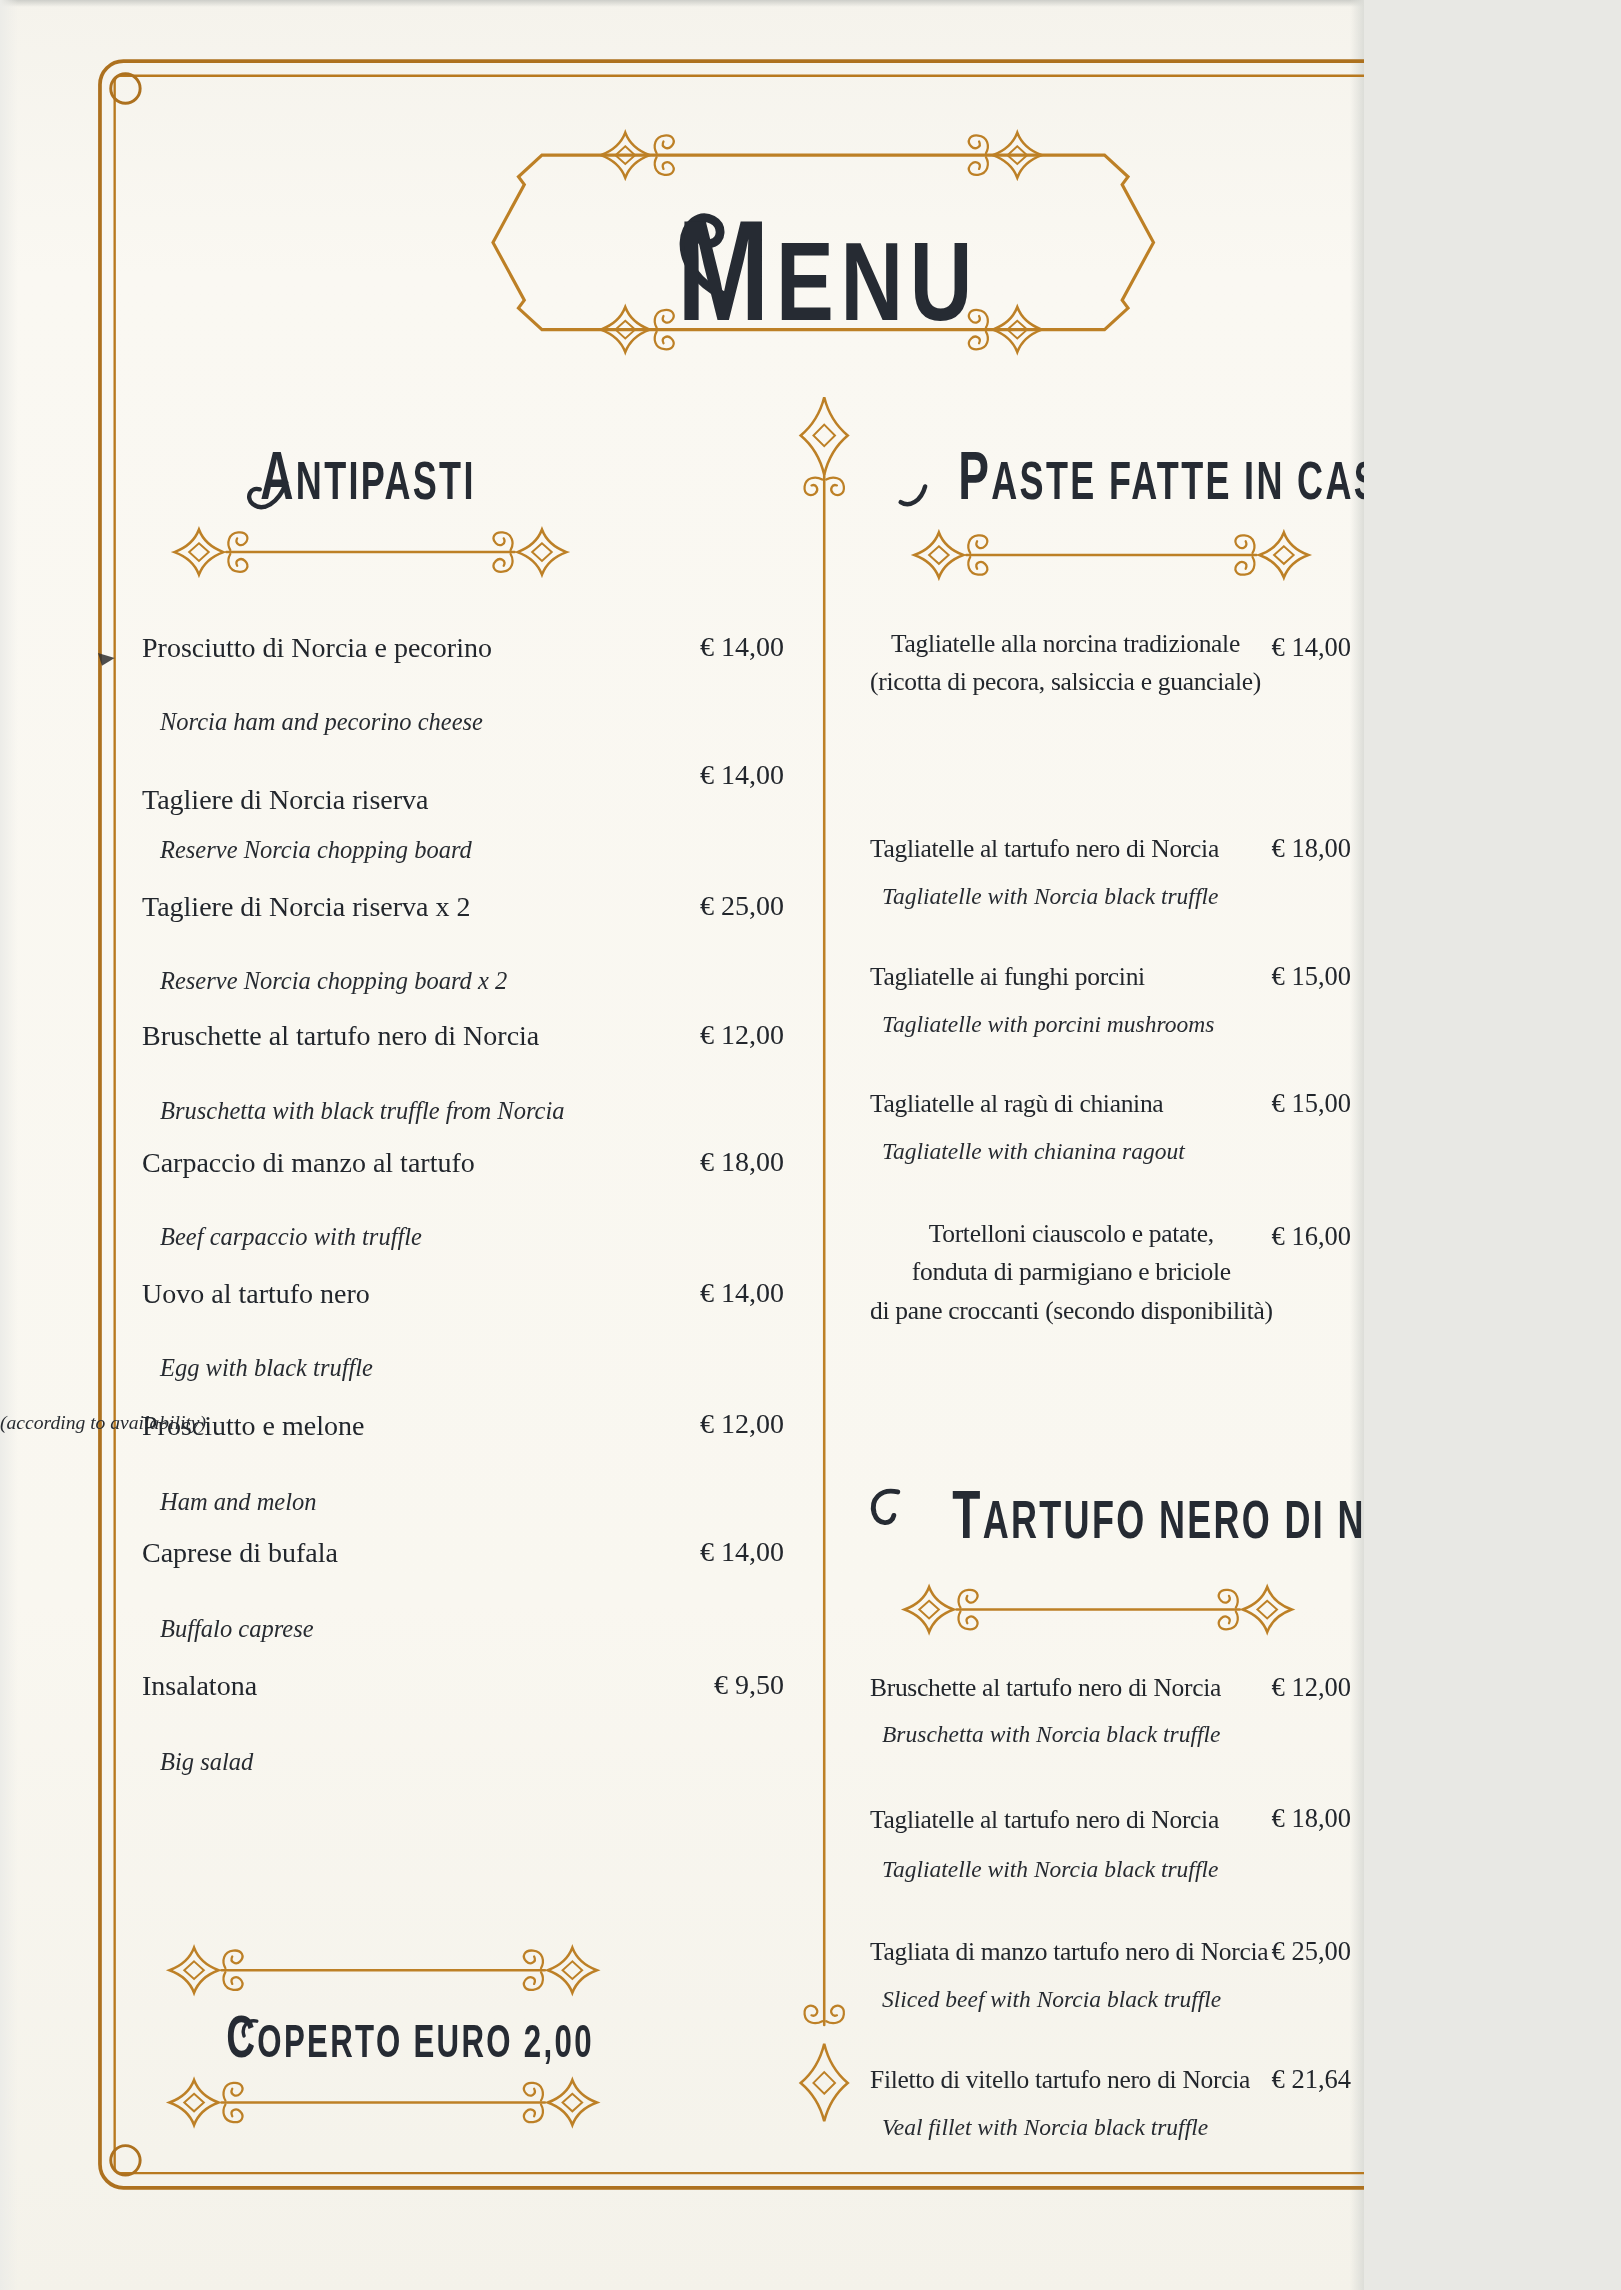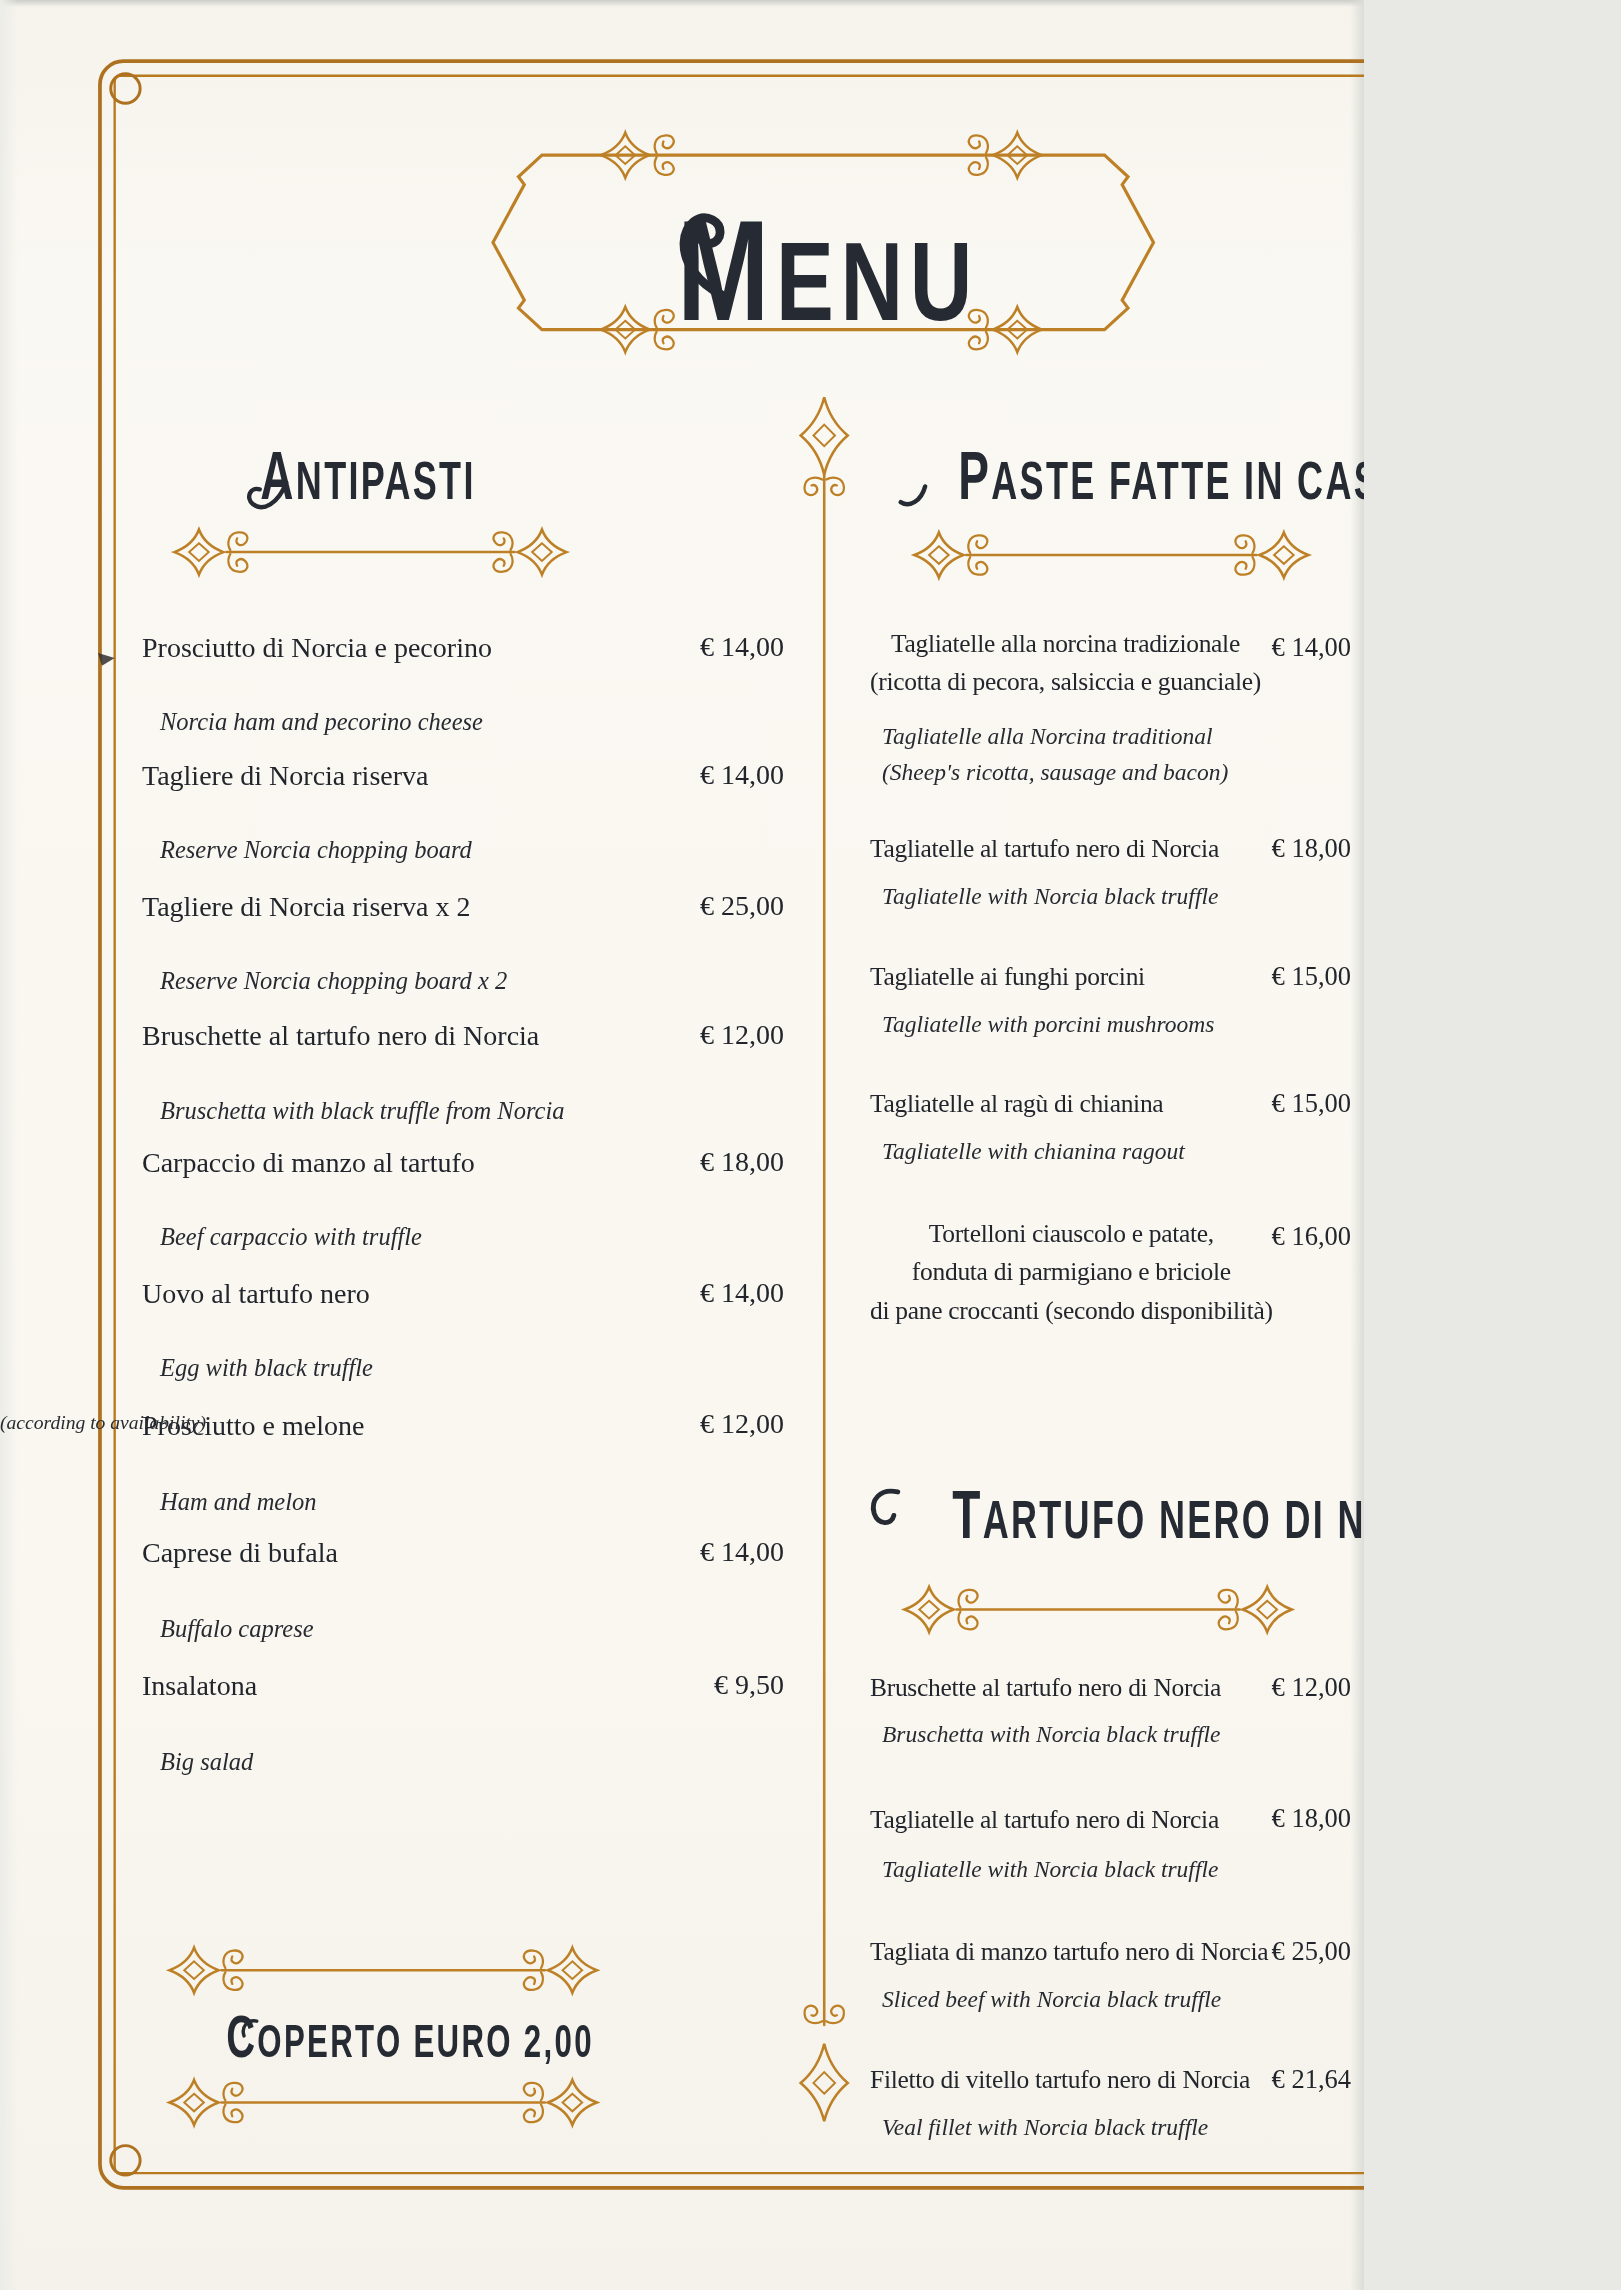--- a/index.html
+++ b/index.html
@@ -126,21 +126,21 @@
   <div id="menu-title" class="hdr" style="left:632px;top:198px;width:392px;">MENU</div>
 
   <div class="hdr sec" style="left:172px;top:443px;width:392px;">ANTIPASTI</div>
   <div class="hdr sec" style="left:919px;top:443px;width:392px;">PASTE FATTE IN CASA</div>
   <div class="hdr sec" style="left:913px;top:1482px;width:392px;">TARTUFO NERO DI NORCIA</div>
 
   <div class="iname l-name" style="top:628px">Prosciutto di Norcia e pecorino</div>
   <div class="idesc l-desc" style="top:670px">Norcia ham and pecorino cheese</div>
   <div class="iprice l-price" style="top:631px">€ 14,00</div>
 
-  <div class="iname l-name" style="top:756px">Tagliere di Norcia riserva</div>
+  <div class="iname l-name" style="top:780px">Tagliere di Norcia riserva</div>
   <div class="idesc l-desc" style="top:798px">Reserve Norcia chopping board</div>
   <div class="iprice l-price" style="top:759px">€ 14,00</div>
 
   <div class="iname l-name" style="top:887px">Tagliere di Norcia riserva x 2</div>
   <div class="idesc l-desc" style="top:929px">Reserve Norcia chopping board x 2</div>
   <div class="iprice l-price" style="top:890px">€ 25,00</div>
 
   <div class="iname l-name" style="top:1016px">Bruschette al tartufo nero di Norcia</div>
   <div class="idesc l-desc" style="top:1059px">Bruschetta with black truffle from Norcia</div>
   <div class="iprice l-price" style="top:1019px">€ 12,00</div>
@@ -160,22 +160,20 @@
   <div class="iname l-name" style="top:1533px">Caprese di bufala</div>
   <div class="idesc l-desc" style="top:1577px">Buffalo caprese</div>
   <div class="iprice l-price" style="top:1536px">€ 14,00</div>
 
   <div class="iname l-name" style="top:1666px">Insalatona</div>
   <div class="idesc l-desc" style="top:1710px">Big salad</div>
   <div class="iprice l-price" style="top:1669px">€ 9,50</div>
 
   <div class="iname r-name" style="top:625px">Tagliatelle alla norcina tradizionale
 (ricotta di pecora, salsiccia e guanciale)</div>
-  <div class="idesc r-desc" style="top:719px">Tagliatelle alla Norcina traditional
-(Sheep's ricotta, sausage and bacon)</div>
   <div class="iprice r-price" style="top:632px">€ 14,00</div>
 
   <div class="iname r-name" style="top:830px">Tagliatelle al tartufo nero di Norcia</div>
   <div class="idesc r-desc" style="top:879px">Tagliatelle with Norcia black truffle</div>
   <div class="iprice r-price" style="top:833px">€ 18,00</div>
 
   <div class="iname r-name" style="top:958px">Tagliatelle ai funghi porcini</div>
   <div class="idesc r-desc" style="top:1007px">Tagliatelle with porcini mushrooms</div>
   <div class="iprice r-price" style="top:961px">€ 15,00</div>
 

